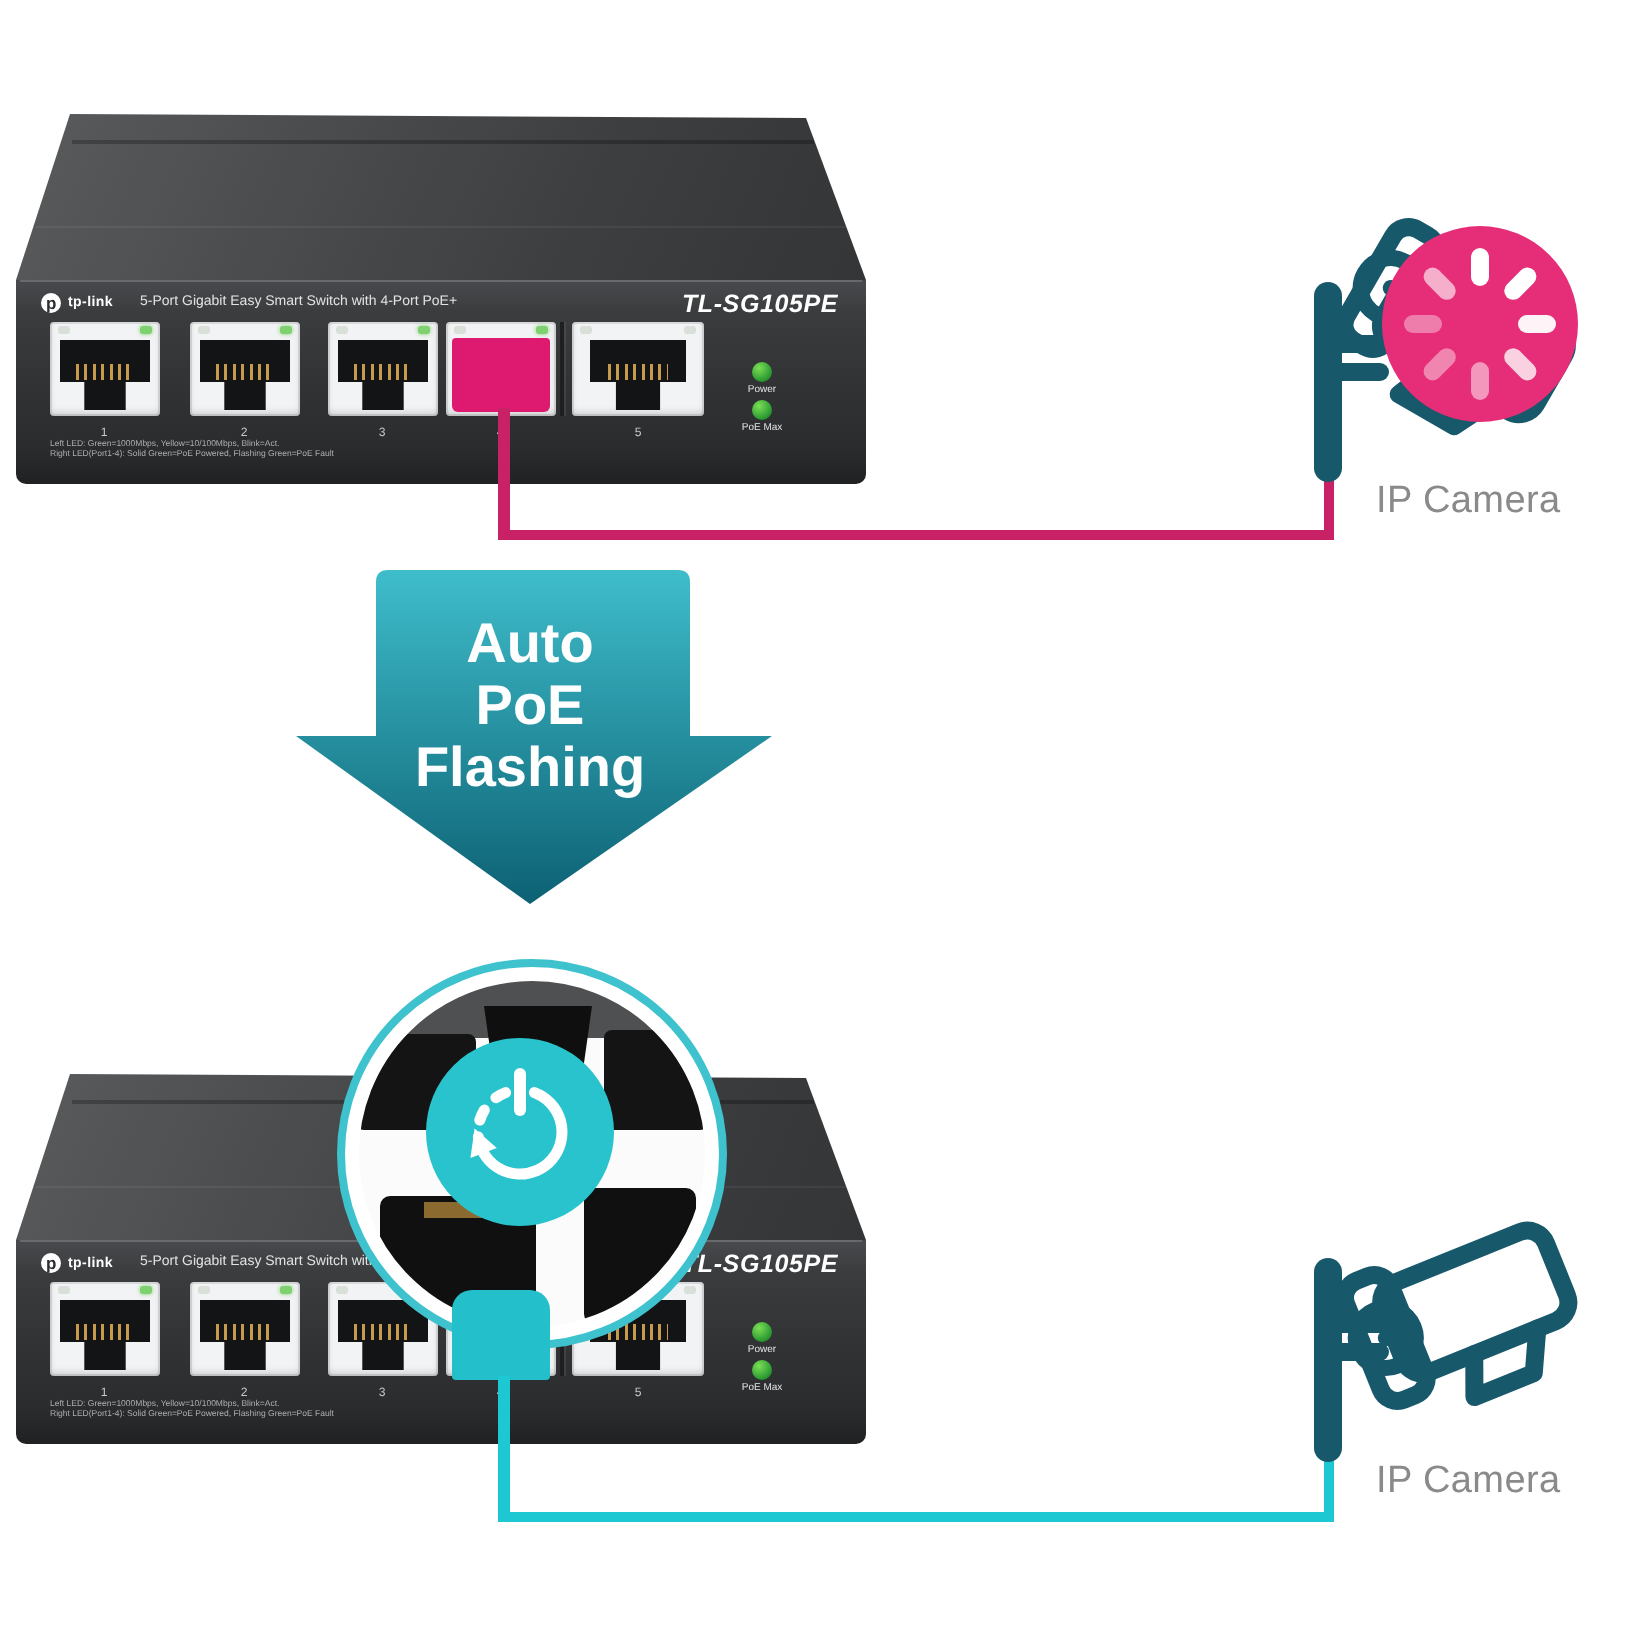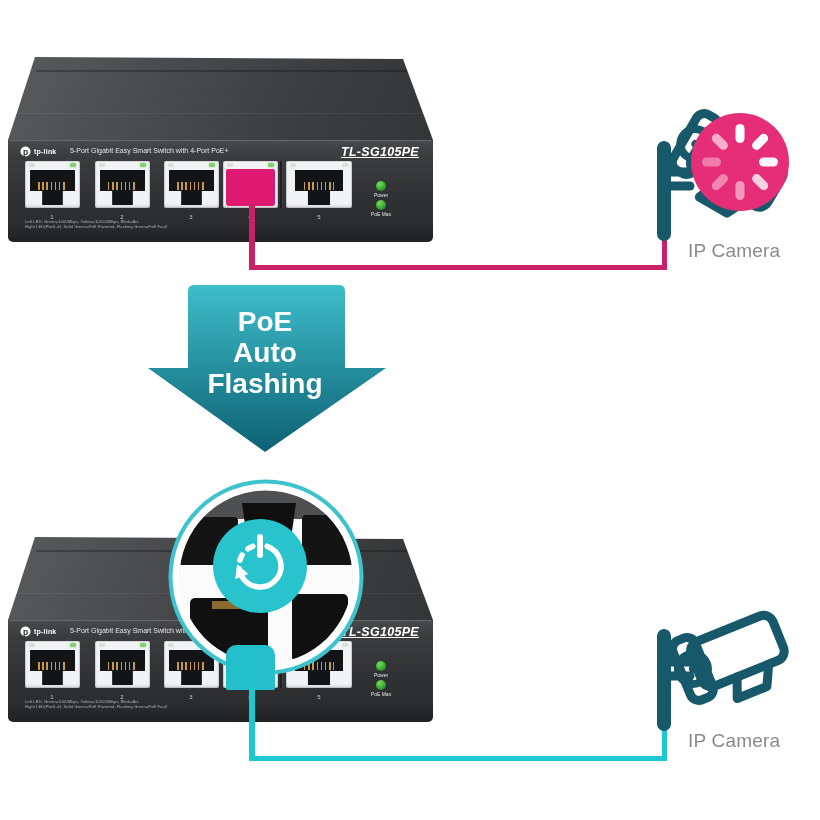--- a/index.html
+++ b/index.html
@@ -13,21 +13,21 @@
   .sw-seam{position:absolute;left:28px;right:26px;top:15px;height:2px;background:rgba(0,0,0,.25);}
   .sw-seam2{position:absolute;left:10px;right:8px;top:58px;height:1px;background:rgba(255,255,255,.06);}
   .sw-front{position:absolute;left:0;top:85px;width:425px;height:102px;border-radius:0 0 5px 5px;
             background:linear-gradient(#484a4d 0%,#3a3c3e 16%,#313335 50%,#2a2c2e 82%,#1f2123 100%);}
   .sw-front::before{content:'';position:absolute;top:0;left:2px;right:2px;height:1px;background:rgba(255,255,255,.18);}
   .sw-header{position:absolute;top:5px;left:12px;right:0;height:14px;}
   .logo{position:absolute;left:0;top:1px;display:flex;align-items:center;gap:3px;}
   .brand-text{color:#fff;font-size:10px;font-weight:bold;letter-spacing:.3px;transform:scale(.7);transform-origin:left center;}
   .sw-title{position:absolute;left:50px;top:2px;color:#e2e2e2;font-size:10px;white-space:nowrap;
             transform:scale(.7);transform-origin:left top;}
-  .sw-model{position:absolute;right:14px;top:0px;color:#fff;font-size:12.5px;font-weight:bold;font-style:italic;letter-spacing:.3px;text-decoration:underline;}
+  .sw-model{position:absolute;right:14px;top:0px;color:#fff;font-size:12.5px;font-weight:bold;font-style:italic;letter-spacing:.3px;}
   .port{position:absolute;top:21px;height:47px;background:#f2f3f4;border-radius:2px;
         box-shadow:inset 0 0 0 1px rgba(0,0,0,.10), inset 0 -2px 3px rgba(0,0,0,.14);}
   .led{position:absolute;top:2px;width:6px;height:4px;border-radius:1.5px;}
   .led.l{left:4px;background:#d9e0d8;}
   .led.r{right:4px;background:#7fd06e;box-shadow:0 0 2px #7fd06e;}
   .led.r.off{background:#d9e0d8;box-shadow:none;}
   .jack{position:absolute;left:5px;right:5px;top:9px;bottom:3px;background:#131415;
         clip-path:polygon(0 0,100% 0,100% 60%,73% 60%,73% 100%,27% 100%,27% 60%,0 60%);}
   .pins{position:absolute;left:18%;width:64%;top:12px;height:8px;
         background:repeating-linear-gradient(90deg,#c79b4b 0 1.5px,rgba(0,0,0,0) 1.5px 4.2px);}
@@ -166,22 +166,22 @@
     <defs>
       <linearGradient id="ag" x1="0" y1="0" x2="0" y2="1">
         <stop offset="0" stop-color="#3FBDCB"></stop>
         <stop offset="1" stop-color="#0C6173"></stop>
       </linearGradient>
     </defs>
     <path d="M 48 11 Q 48 5 54 5 L 199 5 Q 205 5 205 11 L 205 88 L 246 88 L 125 172 L 8 88 L 48 88 Z" fill="url(#ag)"></path>
   </svg>
   <div class="abs" style="left:140px;top:280px;width:250px;height:180px;">
     <div class="arrow-text">
+      <div>Auto</div>
       <div>PoE</div>
-      <div>Auto</div>
       <div>Flashing</div>
     </div>
   </div>
 
   <div class="switch" style="left:8px;top:535px;">
     <div class="sw-top">
       <div class="sw-seam"></div>
       <div class="sw-seam2"></div>
     </div>
     <div class="sw-front">

